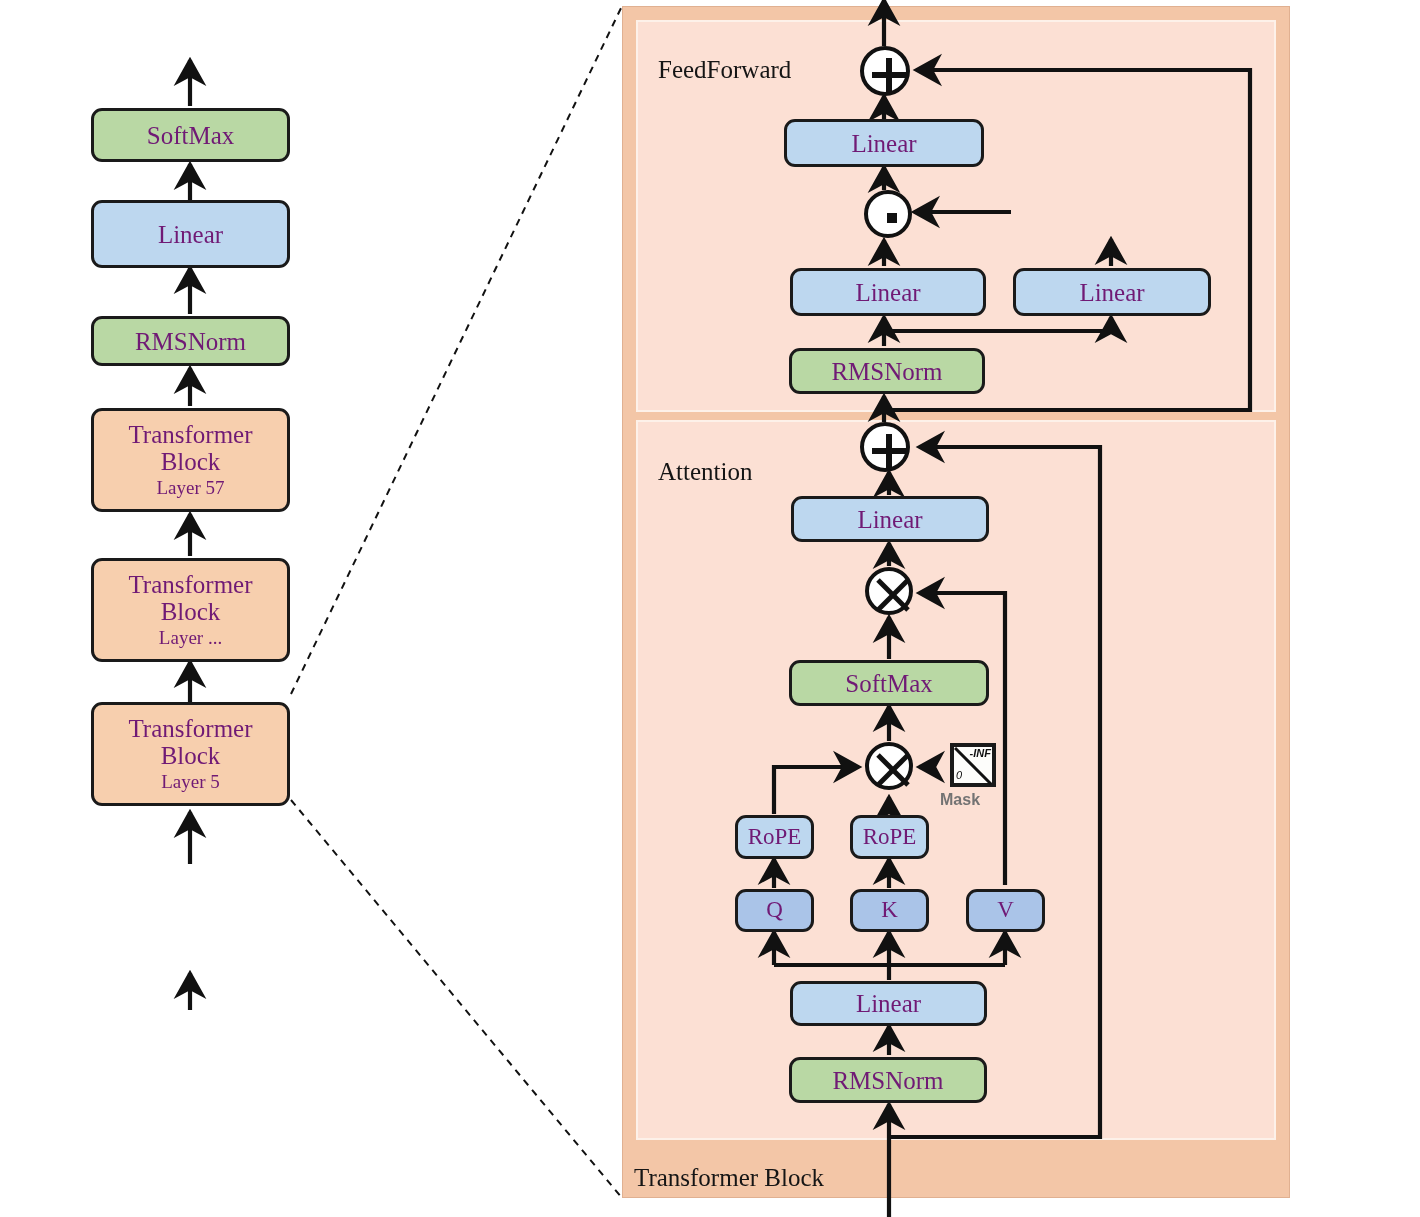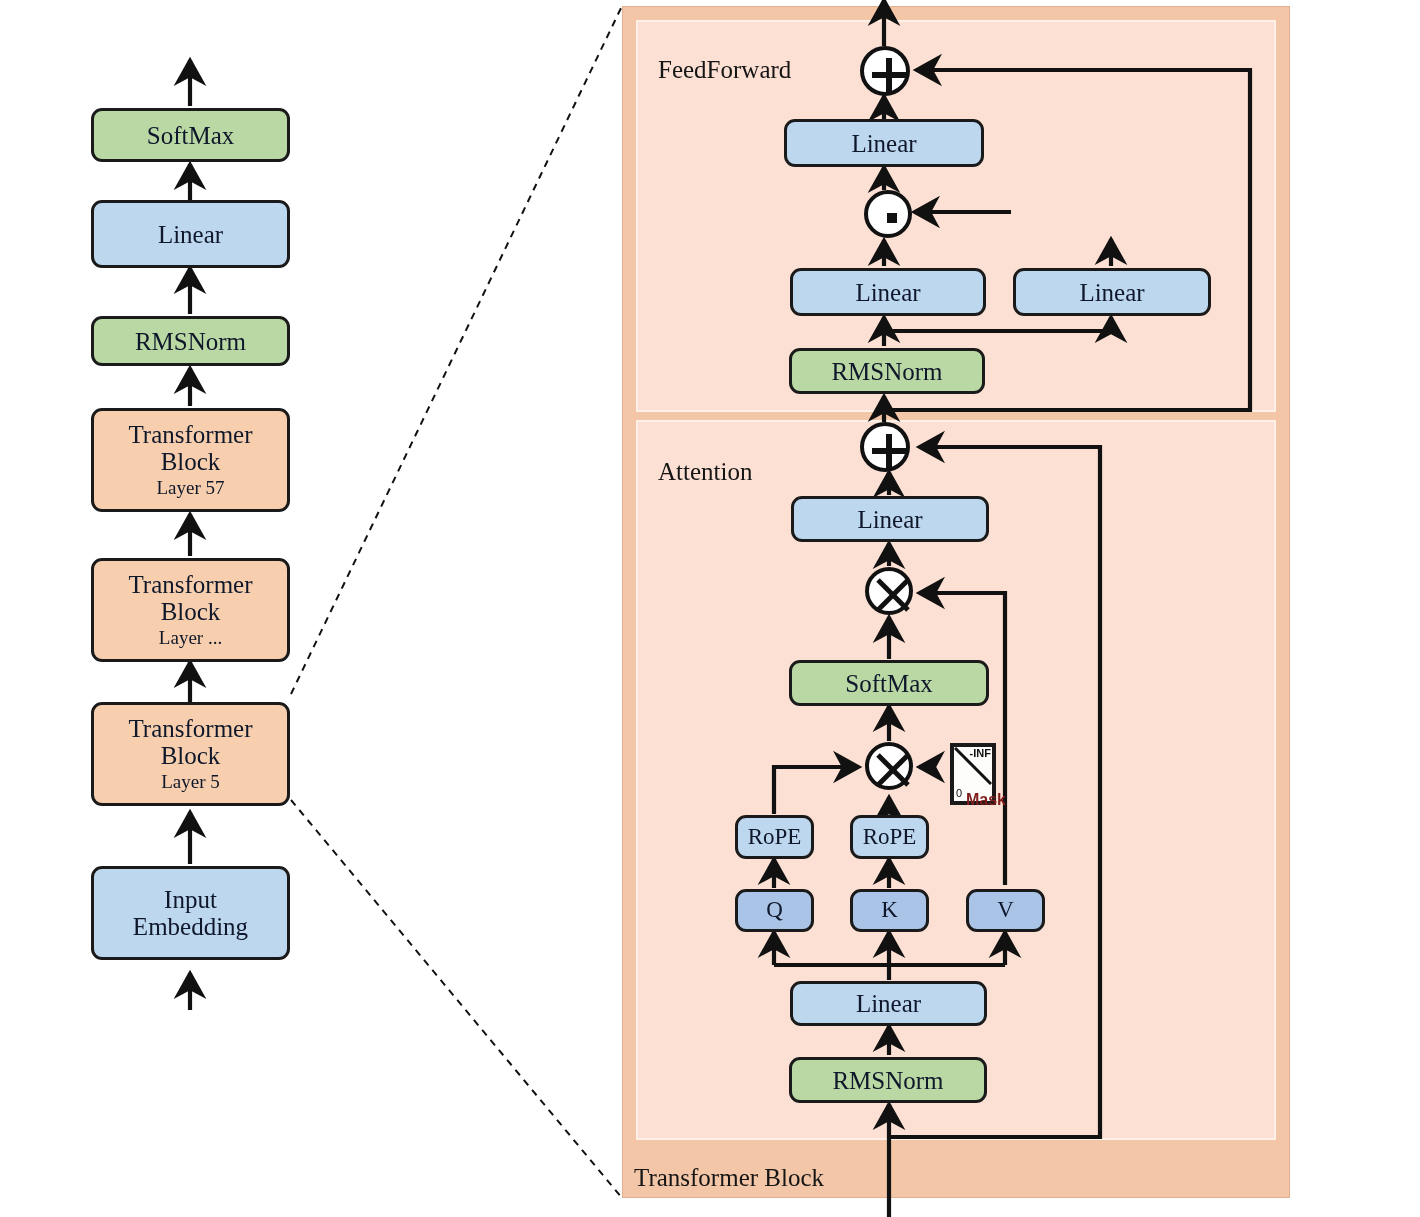--- a/index.html
+++ b/index.html
@@ -3,44 +3,44 @@
 <meta charset="utf-8">
 <style>
   html,body{margin:0;padding:0;background:#ffffff;}
   body{width:1420px;height:1217px;position:relative;overflow:hidden;
        font-family:"Liberation Serif","DejaVu Serif",serif;}
   #root{position:absolute;inset:0;padding-left:32px;}
   svg.layer{position:absolute;left:0;top:0;width:1420px;height:1217px;}
   .node{position:absolute;box-sizing:border-box;border:3px solid #1a1a1a;
         border-radius:11px;display:flex;flex-direction:column;
         align-items:center;justify-content:center;text-align:center;
-        color:#0f172a;line-height:1.08;}
+        color:#701a75;line-height:1.08;}
   .green{background:#b9d8a4;}
   .blue{background:#bdd7ef;}
   .blue2{background:#aac4e8;}
   .orange{background:#f7cfae;}
   .t-main{font-size:25px;}
   .t-sub{font-size:19px;margin-top:3px;}
   .t-sm{font-size:23px;}
   .panel{position:absolute;box-sizing:border-box;}
   .outerpanel{background:#f3c6a7;border:1px solid #e0b091;}
   .innerpanel{background:#fce0d4;border:2px solid #fdf1e9;}
   .sectlabel{position:absolute;font-size:25px;color:#151515;}
   .blocklabel{position:absolute;font-size:25px;color:#151515;}
   .maskbox{position:absolute;box-sizing:border-box;background:#fdfdfb;
            border:4px solid #1a1a1a;}
   .maskbox svg{position:absolute;left:0;top:0;}
   .mask-inf{position:absolute;right:1px;top:0px;font-size:11px;
             font-family:"Liberation Sans","DejaVu Sans",sans-serif;
             font-weight:bold;color:#111;}
   .mask-zero{position:absolute;left:2px;bottom:2px;font-size:11px;
              font-family:"Liberation Sans","DejaVu Sans",sans-serif;color:#111;}
-  .mask-label{position:absolute;font-size:16px;font-weight:bold;color:#7f1d1d;
+  .mask-label{position:absolute;font-size:16px;font-weight:bold;color:#737373;
               font-family:"Liberation Sans","DejaVu Sans",sans-serif;
-              text-align:right;}
+              text-align:left;}
   .op{position:absolute;border-radius:50%;background:#ffffff;
       border:4px solid #111;box-sizing:border-box;}
   .op svg{position:absolute;left:-4px;top:-4px;}
 </style>
 </head>
 <body>
 
 <div id="root">
 
   <div class="panel outerpanel" style="left:622px;top:6px;width:668px;height:1192px;"></div>
@@ -154,23 +154,20 @@
   <div class="node orange" style="left:91px;top:558px;width:199px;height:104px;">
     <span class="t-main" style="max-width:150px;">Transformer Block</span>
     <span class="t-sub">Layer ...</span>
   </div>
 
   <div class="node orange" style="left:91px;top:702px;width:199px;height:104px;">
     <span class="t-main" style="max-width:150px;">Transformer Block</span>
     <span class="t-sub">Layer 5</span>
   </div>
 
-  <div class="node blue" style="left:91px;top:866px;width:199px;height:94px;">
-    <span class="t-main" style="max-width:160px;">Input Embedding</span>
-  </div>
 
   <div class="node blue" style="left:784px;top:119px;width:200px;height:48px;">
     <span class="t-main">Linear</span>
   </div>
 
 
   <div class="node blue" style="left:790px;top:268px;width:196px;height:48px;">
     <span class="t-main">Linear</span>
   </div>
 
@@ -211,21 +208,21 @@
   </div>
 
   <div class="node blue" style="left:790px;top:981px;width:197px;height:45px;">
     <span class="t-main">Linear</span>
   </div>
 
   <div class="node green" style="left:789px;top:1057px;width:198px;height:46px;">
     <span class="t-main">RMSNorm</span>
   </div>
 
-  <div class="maskbox" style="left:950px;top:743px;width:46px;height:62px;">
+  <div class="maskbox" style="left:950px;top:743px;width:46px;height:44px;font-style:italic;">
     <svg width="38" height="38" viewBox="0 0 38 38">
       <line x1="1" y1="1" x2="37" y2="37" stroke="#111" stroke-width="3"></line>
     </svg>
     <span class="mask-inf">-INF</span>
     <span class="mask-zero">0</span>
   </div>
   <div class="mask-label" style="left:940px;top:791px;width:66px;">Mask</div>
 
   <div class="op" style="left:860px;top:46px;width:50px;height:50px;">
     <svg width="58" height="58" viewBox="0 0 58 58">

